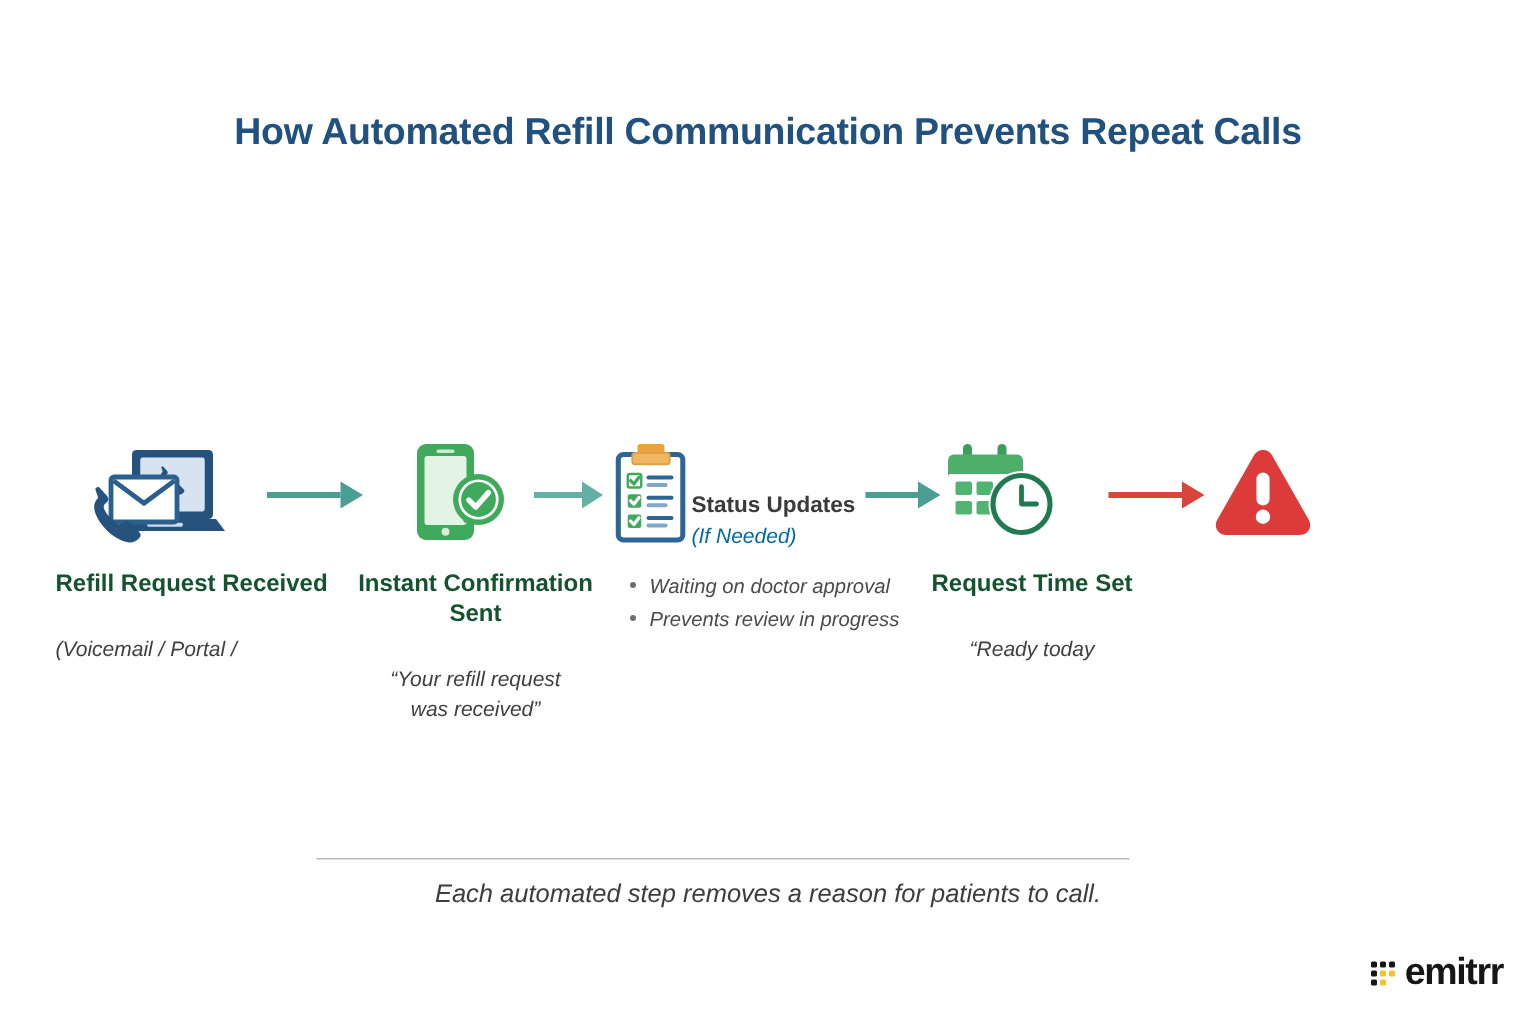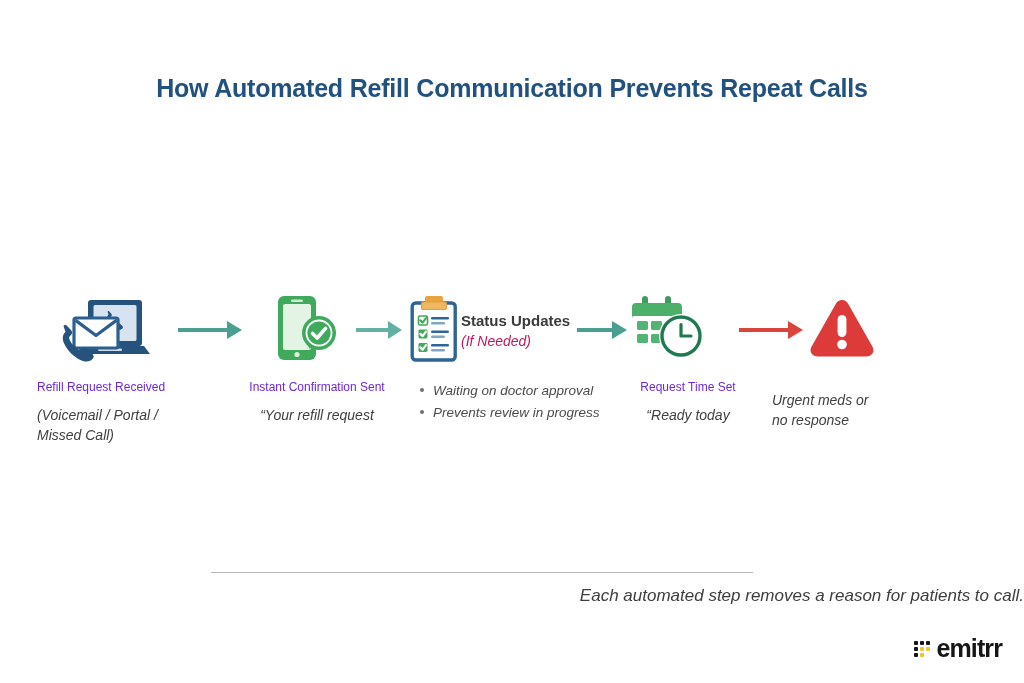--- a/index.html
+++ b/index.html
@@ -68,31 +68,31 @@
 
   
   .labels {
     position: absolute;
     top: 380px;
     left: 0;
     width: 1024px;
   }
   .lblock { position: absolute; top: 0; }
   .lhead {
-    font-size: 12px;
-    font-weight: normal;
-    color: #6d28d9;
+    font-size: 16px;
+    font-weight: bold;
+    color: #14532d;
     line-height: 1.25;
   }
   .lsub {
     font-size: 14px;
     font-style: italic;
     color: #3f3f3f;
     line-height: 1.45;
-    margin-top: 10px;
+    margin-top: 22px;
   }
   .bullets {
     list-style: none;
     margin: 0;
     padding: 0;
     font-size: 13.5px;
     color: #4a4a4a;
     line-height: 1.62;
   }
   .bullets li {
@@ -109,52 +109,52 @@
     width: 4px;
     height: 4px;
     border-radius: 50%;
     background: #6f6f6f;
   }
 
   
   .status-head {
     position: absolute;
     left: 461px;
-    top: 312px;
+    top: 328px;
     width: 200px;
   }
   .status-head .t1 {
     font-size: 15px;
     font-weight: bold;
     color: #3a3a3a;
     line-height: 1.2;
   }
   .status-head .t2 {
     font-size: 14px;
     font-style: italic;
-    color: #be185d;
+    color: #0369a1;
     line-height: 1.3;
     margin-top: 2px;
   }
 
   
   .divider {
     position: absolute;
     left: 211px;
     top: 572px;
     width: 542px;
     height: 1px;
     background: #b9b9b9;
   }
   .footnote {
     position: absolute;
     top: 586px;
     left: 0;
     width: 1024px;
-    text-align: right;
+    text-align: center;
     font-size: 17px;
     font-style: italic;
     color: #3d3d3d;
   }
 
   
   .logo {
     position: absolute;
     right: 22px;
     bottom: 22px;
@@ -307,50 +307,46 @@
     <div class="t1">Status Updates</div>
     <div class="t2">(If Needed)</div>
   </div>
 
   <div class="labels">
 
     <div class="lblock" style="left:37px; width:200px;">
       <div class="lhead">Refill Request Received</div>
       <div class="lsub">
         <div>(Voicemail / Portal /</div>
-        <div>Missed Call)</div>
       </div>
     </div>
 
     <div class="lblock" style="left:222px; width:190px; text-align:center;">
       <div class="lhead">Instant Confirmation Sent</div>
       <div class="lsub">
         <div>“Your refill request</div>
+        <div>was received”</div>
       </div>
     </div>
 
     <div class="lblock" style="left:420px; width:210px;">
       <ul class="bullets">
         <li>Waiting on doctor approval</li>
         <li>Prevents review in progress</li>
       </ul>
     </div>
 
     <div class="lblock" style="left:612px; width:152px; text-align:center;">
       <div class="lhead">Request Time Set</div>
       <div class="lsub">
         <div>“Ready today</div>
       </div>
     </div>
 
     <div class="lblock" style="left:772px; width:190px;">
-      <div class="lsub">
-        <div>Urgent meds or</div>
-        <div>no response</div>
-      </div>
     </div>
   </div>
 
   <div class="divider"></div>
   <div class="footnote">Each automated step removes a reason for patients to call.</div>
 
   <div class="logo">
     <span class="logo-mark">
       <i style="background:#161616"></i>
         <i style="background:#161616"></i>

